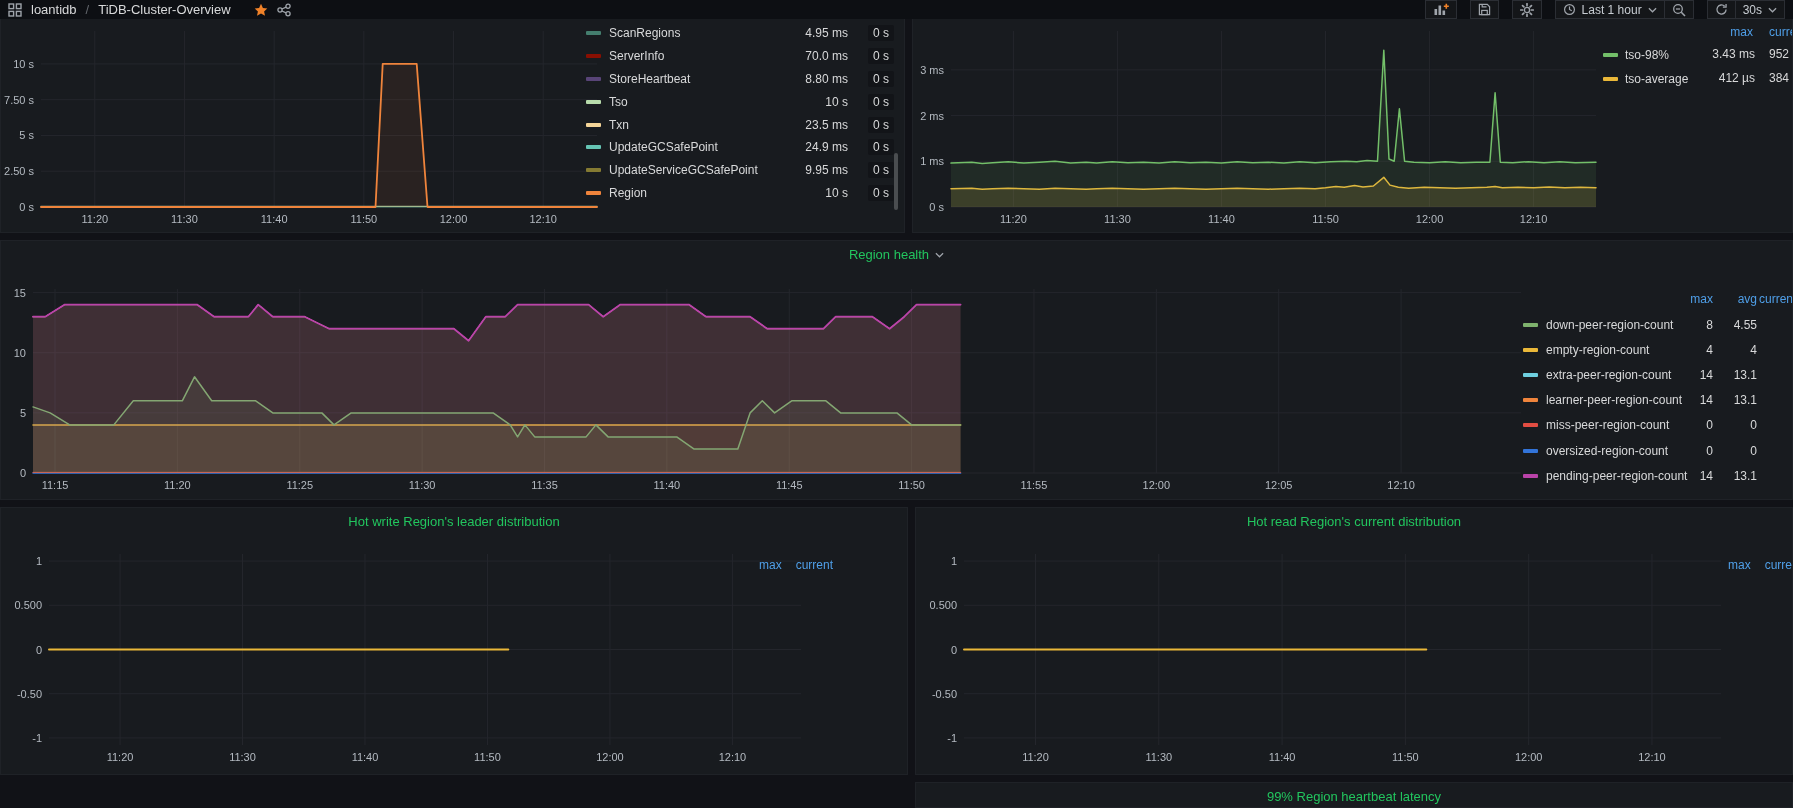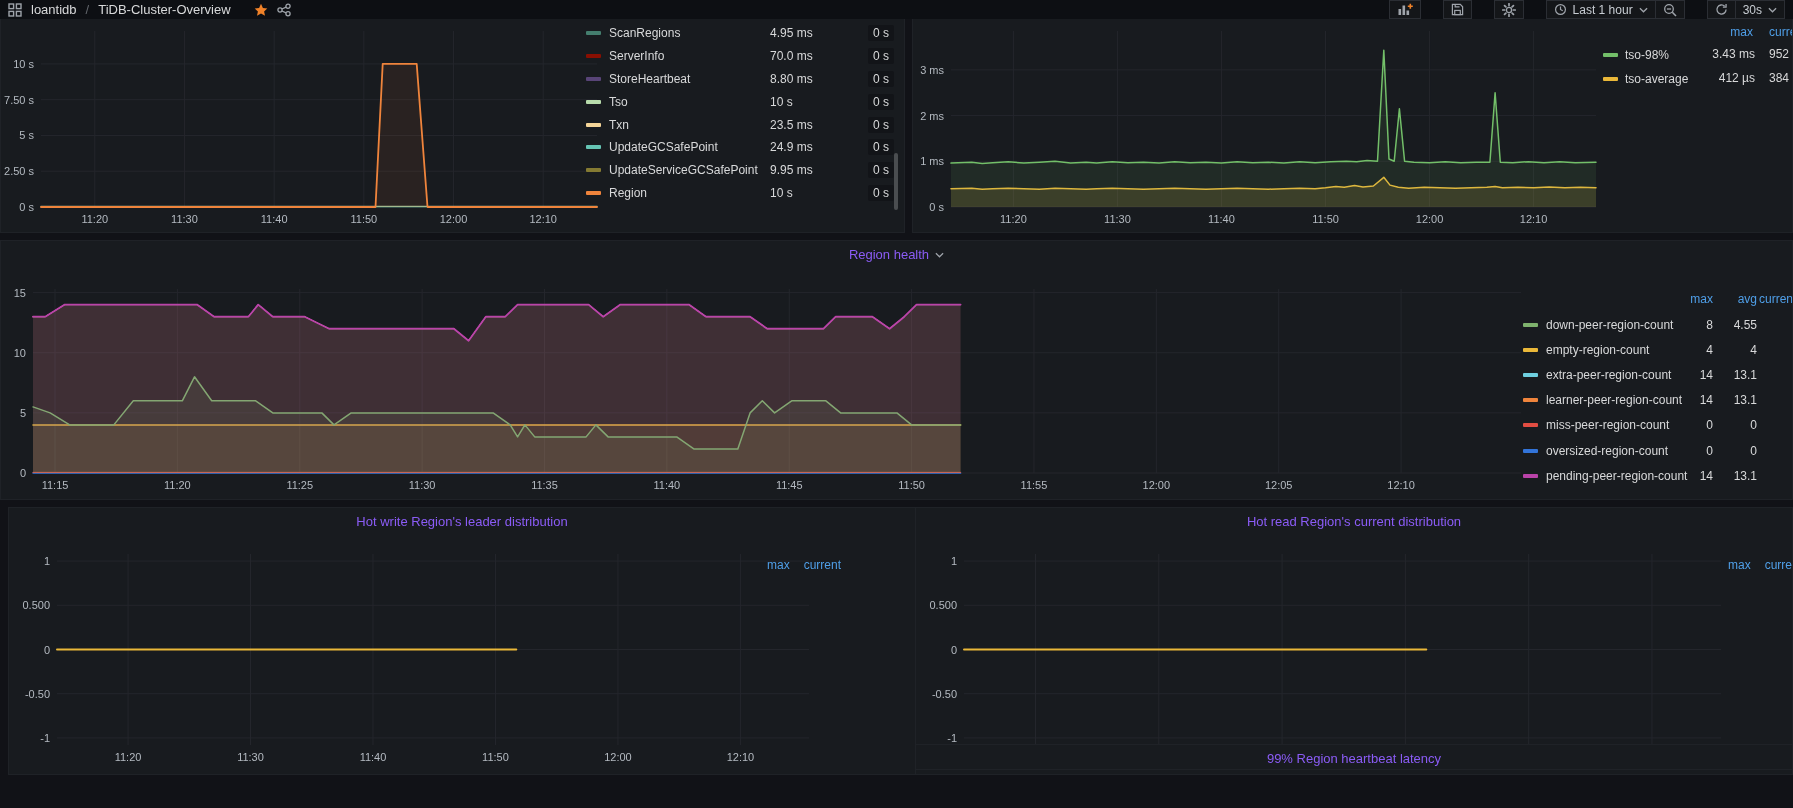--- a/index.html
+++ b/index.html
@@ -6,49 +6,49 @@
   .screen{position:relative;width:1793px;height:808px;background:#111217;
     font-family:"Liberation Sans",sans-serif;color:#d8d9da}
   
   .nav{position:absolute;left:0;top:0;width:1793px;height:19px;background:#0d0f13;
     display:flex;align-items:center;justify-content:space-between;padding:4px 8px;box-sizing:border-box;z-index:9}
   .nav-left{display:flex;align-items:center;gap:9px;font-size:13px}
   .nav-left .sep{color:#63666c}
   .nav-left .crumb{color:#d8d9da;white-space:nowrap}
   .icon{display:inline-flex;align-items:center;justify-content:center;flex:none}
   .icon svg{display:block}
-  .nav-right{display:flex;align-items:center;gap:22px}
+  .nav-right{display:flex;align-items:center;gap:13px}
   .tgroup{display:flex}
   .tgroup .tbtn+ .tbtn{margin-left:-1px}
   .tbtn{display:flex;align-items:center;gap:6px;height:19px;padding:0 7px;background:#141619;
     border:1px solid #2b2e34;color:#c7ccd2;font-size:12px;box-sizing:border-box;cursor:pointer}
   
   .panel{position:absolute;background:#181b1f;border:1px solid #1f2227;box-sizing:border-box;overflow:hidden}
   #pA{left:0;top:19px;width:905px;height:214px;border-top:none}
   #pB{left:912px;top:19px;width:881px;height:214px;border-top:none}
   #pC{left:0;top:240px;width:1793px;height:260px}
-  #pD{left:8px;top:507px;width:908px;height:268px}
+  #pD{left:0;top:507px;width:908px;height:268px}
   #pE{left:915px;top:507px;width:878px;height:268px}
   #pF{left:0;top:782px;width:908px;height:26px}
-  #pG{left:915px;top:744px;width:878px;height:26px}
+  #pG{left:915px;top:782px;width:878px;height:26px}
   .ptitle{position:absolute;top:6px;left:0;right:0;text-align:center;font-size:13px;
-    font-weight:500;color:#8b5cf6;white-space:nowrap}
+    font-weight:500;color:#22c55e;white-space:nowrap}
   .caret-icon{display:inline-block;margin-left:6px;vertical-align:1px}
   
   svg.chart{position:absolute;left:0;top:0}
   .grid{stroke:#24262c;stroke-width:1}
   .tick{fill:#b4bac1;font:11px "Liberation Sans",sans-serif}
   .tx{text-anchor:middle}
   .ty{text-anchor:end}
   
   #legA{position:absolute;left:585px;top:3px;width:308px;font-size:12px}
   .legA-row{display:flex;align-items:center;height:22.8px;color:#d8d9da}
   .sw{width:15px;height:4px;border-radius:1px;flex:none;margin-right:8px}
   .ln{flex:1;white-space:nowrap;overflow:hidden;cursor:pointer}
-  .lv{width:78px;text-align:left;flex:none}
+  .lv{width:78px;text-align:right;flex:none}
   .lcc{width:46px;text-align:right;flex:none}
   .badge{background:#121418;padding:1px 5px;border-radius:2px}
   #legA-scroll{position:absolute;left:893px;top:134px;width:4px;height:57px;
     background:rgba(255,255,255,.22);border-radius:2px}
   
   #legB{position:absolute;left:690px;top:4px;width:220px;font-size:12px}
   .lb-head{position:relative;height:20px;color:#4f9fe8}
   .h-max{position:absolute;right:70px;top:2px;cursor:pointer}
   .h-cur{position:absolute;left:166px;top:2px;cursor:pointer}
   .lb-row{position:relative;display:flex;align-items:center;height:24px;color:#d8d9da}

